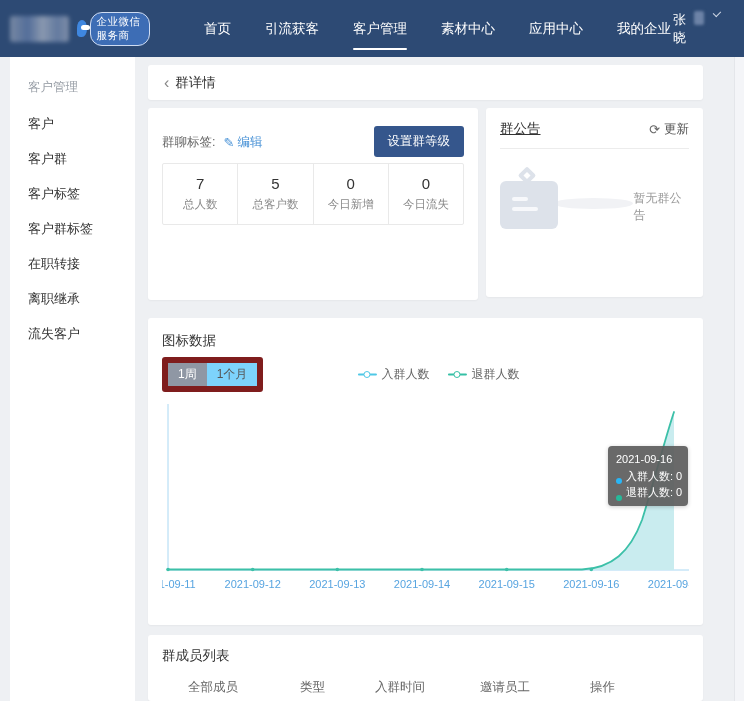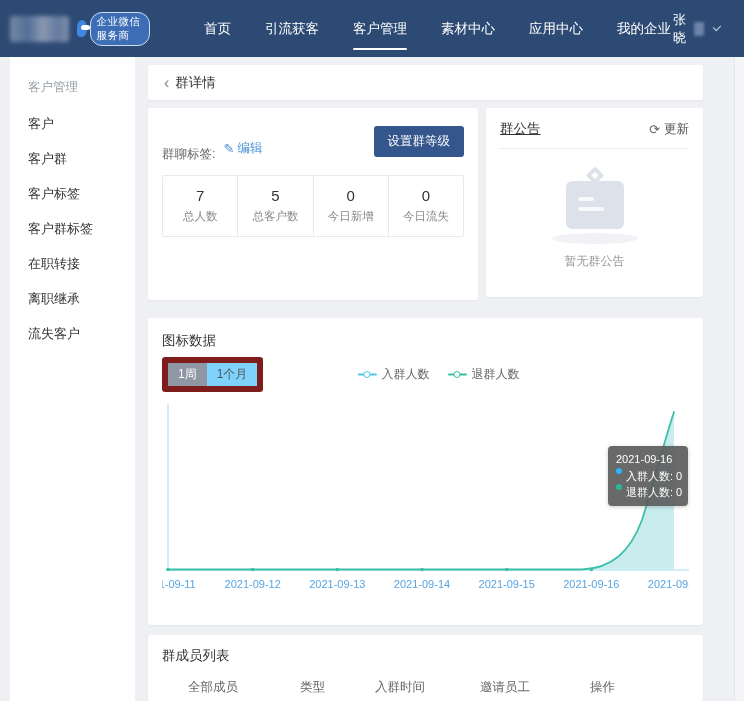--- a/index.html
+++ b/index.html
@@ -10,21 +10,21 @@
   .topnav { position:absolute; left:0; top:0; width:744px; height:57px; background:#2d4a74; display:flex; align-items:center; }
   .logo-blur { width:88px; height:26px; margin-left:10px; border-radius:3px;
     background:linear-gradient(90deg,#8594ac,#5a74a0 30%,#9aa6ba 55%,#6d83a7 80%,#8d9ab1); filter:blur(2px); opacity:.85; }
   .svc-badge { display:flex; align-items:center; margin-left:8px; cursor:pointer; }
   .svc-icon { width:17px; height:17px; border-radius:50% 50% 50% 4px; background:#3f87e0; position:relative; }
   .svc-icon::after { content:''; position:absolute; left:4px; top:5px; width:9px; height:5px; border-radius:3px; background:#fff; }
   .svc-label { margin-left:3px; font-size:10.5px; color:#fff; border:1px solid #cfdcf2; background:#3d6db5; padding:2px 5px; border-radius:12px; letter-spacing:.5px; }
   .nav-items { display:flex; margin-left:52px; gap:30px; }
   .nav-item { color:#fff; font-size:13.5px; cursor:pointer; position:relative; padding:6px 2px; white-space:nowrap; }
   .nav-item.active::after { content:''; position:absolute; left:2px; right:2px; bottom:-6px; height:2px; background:#fff; border-radius:1px; }
-  .nav-user { margin-left:auto; margin-right:26px; display:flex; align-items:center; color:#fff; font-size:13px; cursor:pointer; }
+  .nav-user { margin-left:auto; margin-right:26px; display:flex; align-items:flex-start; color:#fff; font-size:13px; cursor:pointer; }
   .user-redact { width:13px; height:14px; margin:0 3px; background:#6d83a7; border-radius:2px; filter:blur(1.5px); }
   .caret { width:7px; height:7px; border-right:1.5px solid #cdd6e4; border-bottom:1.5px solid #cdd6e4; transform:rotate(45deg) translateY(-2px); margin-left:6px; }
 
   
   .sidebar { position:absolute; left:10px; top:57px; width:125px; height:644px; background:#fff; padding:22px 18px; }
   .sb-header { font-size:12.5px; color:#9aa0a8; margin-bottom:10px; }
   .sb-item { font-size:13px; color:#333; line-height:35px; cursor:pointer; white-space:nowrap; }
 
   
   .main { position:absolute; left:148px; top:65px; width:555px; height:636px; }
@@ -41,36 +41,36 @@
   .g-avatar { width:44px; height:44px; border-radius:4px; background:#faa21b; flex:0 0 44px; display:flex; align-items:center; justify-content:center; }
   .g-info { margin-left:12px; flex:1; }
   .name-redact { width:168px; height:15px; border-radius:2px; margin-top:2px;
     background:linear-gradient(90deg,#e3e6eb,#d2d7de 25%,#e9ebef 50%,#d8dce3 75%,#e5e8ec); filter:blur(1.5px); }
   .owner-row { display:flex; margin-top:7px; }
   .owner-label { width:26px; font-size:12px; color:#666; line-height:1.45; }
   .owner-redact { width:132px; height:13px; border-radius:2px; margin-top:8px;
     background:linear-gradient(90deg,#e6e8ec,#d5d9e0 30%,#eceef1 60%,#dcdfe5); filter:blur(1.5px); }
   .set-level-btn { position:absolute; right:14px; top:18px; background:#35568c; color:#fff; font-size:12.5px; padding:7px 14px; border:none; border-radius:3px; cursor:pointer; }
   .tag-row { margin-top:12px; display:flex; align-items:center; font-size:12.5px; }
-  .tag-label { color:#666;margin-top:12px; }
+  .tag-label { color:#666; }
   .edit-link { color:#4791d6; margin-left:8px; display:flex; align-items:center; cursor:pointer; }
   .pencil { font-size:13px; margin-right:3px; }
   .stats-box { margin-top:12px; border:1px solid #e9e9e9; border-radius:2px; display:flex; }
   .stat { flex:1; text-align:center; padding:11px 0 12px; }
   .stat + .stat { border-left:1px solid #e9e9e9; }
   .stat-value { font-size:15px; color:#333; }
   .stat-label { font-size:11.5px; color:#888; margin-top:5px; }
 
   
   .ann-card { left:338px; top:43px; width:217px; height:189px; padding:12px 14px; }
   .ann-head { display:flex; align-items:center; justify-content:space-between; padding-bottom:10px; border-bottom:1px solid #ececec; }
   .ann-title { font-size:13.5px; color:#333;text-decoration:underline; }
   .ann-refresh { display:flex; align-items:center; font-size:12.5px; color:#555; cursor:pointer; }
   .refresh-glyph { margin-right:4px; font-size:13px; color:#666; }
-  .ann-empty { margin-top:24px; display:flex; flex-direction:column; align-items:center; }
+  .ann-empty { margin-top:24px; display:flex; flex-direction:row; align-items:center; }
   .board-wrap { position:relative; width:58px; height:58px; }
   .board-hanger { position:absolute; left:50%; top:-4px; transform:translateX(-50%) rotate(45deg); width:13px; height:13px; border:4px solid #dde2ea; background:#fff; border-radius:2px; }
   .board { position:absolute; left:0; top:8px; width:58px; height:48px; background:#dde2ea; border-radius:6px; }
   .board .ln1, .board .ln2 { position:absolute; left:12px; height:4px; border-radius:2px; background:#f7f8fb; }
   .board .ln1 { top:16px; width:16px; }
   .board .ln2 { top:26px; width:26px; }
   .board-shadow { width:86px; height:11px; border-radius:50%; background:#f1f2f5; margin-top:2px; }
   .ann-empty-text { font-size:12px; color:#999; margin-top:9px; }
 
   
@@ -82,21 +82,21 @@
   .range-btn.active { background:#8f97a4; color:#fff; }
   .legend { position:absolute; left:50%; top:50%; transform:translate(-42%,-50%); display:flex; gap:18px; }
   .legend-item { display:flex; align-items:center; gap:5px; cursor:pointer; }
   .lg-marker { position:relative; width:19px; height:2px; border-radius:1px; }
   .lg-marker::after { content:''; position:absolute; left:50%; top:50%; transform:translate(-50%,-50%); width:5px; height:5px; border-radius:50%; background:#fff; border:1.5px solid; }
   .lg-join { background:#4fc8e6; } .lg-join::after { border-color:#4fc8e6; }
   .lg-leave { background:#35c0a5; } .lg-leave::after { border-color:#35c0a5; }
   .legend-label { font-size:12px; color:#666; }
   .chart-wrap { position:relative; margin-top:16px; width:527px; height:200px; }
   .tooltip { position:absolute; left:446px; top:44px; width:80px; background:rgba(92,92,92,.92); border-radius:4px; padding:5px 8px; color:#fff; font-size:11px; line-height:1.5; box-shadow:0 1px 4px rgba(0,0,0,.2); }
-  .tt-row { display:flex; align-items:flex-start; gap:4px; white-space:nowrap; }
+  .tt-row { display:flex; align-items:flex-end; gap:4px; white-space:nowrap; }
   .tt-dot { width:6px; height:6px; border-radius:50%; flex:0 0 6px; }
   .tt-dot.join { background:#29b6f6; } .tt-dot.leave { background:#26b99a; }
 
   
   .members-card { left:0; top:570px; width:555px; height:66px; padding:12px 14px; overflow:hidden; }
   .members-title { font-size:13.5px; color:#333; }
   .members-header { margin-top:14px; display:grid; grid-template-columns:138px 75px 105px 110px 1fr; font-size:12.5px; color:#666; padding-bottom:9px; border-bottom:1px solid #ececec; }
   .members-header .c1 { padding-left:26px; }
 
   .scroll-strip { position:absolute; right:0; top:57px; width:10px; height:644px; background:#f4f5f8; border-left:1px solid #e4e6ea; cursor:pointer; }

